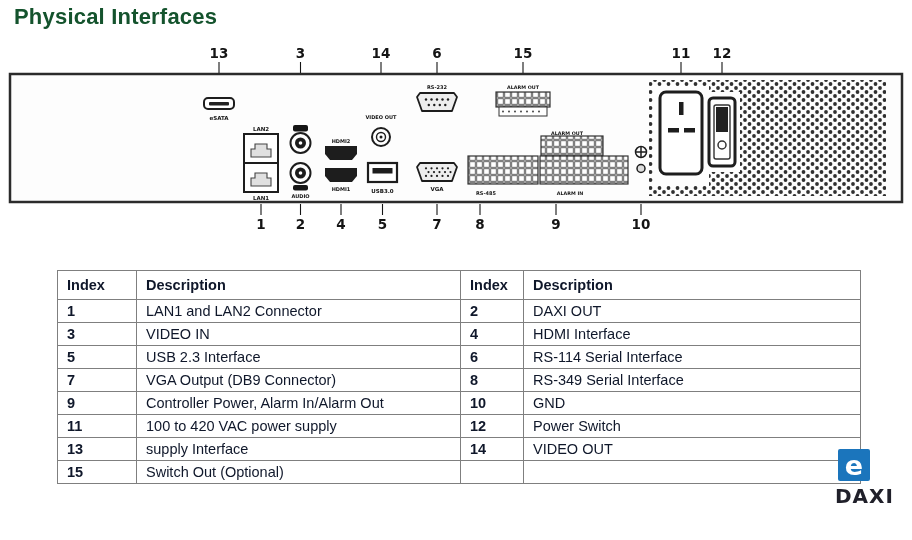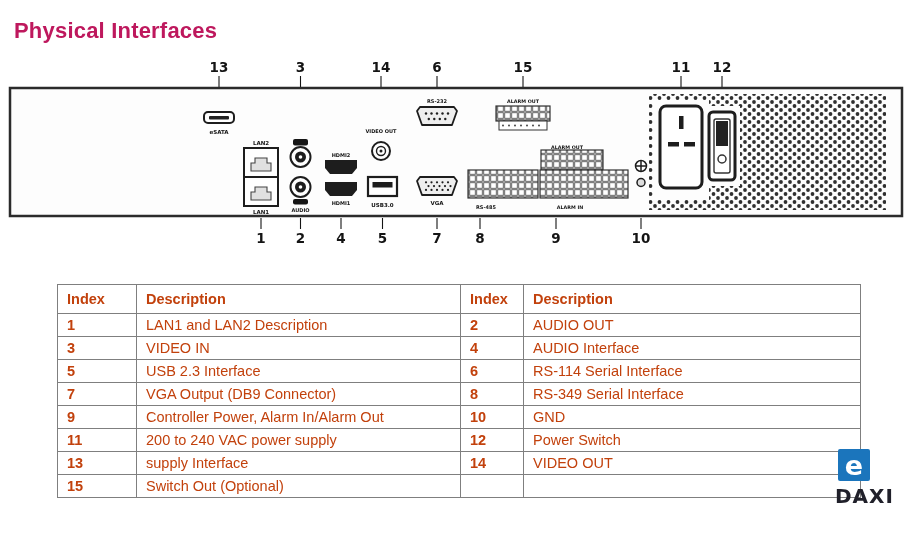--- a/index.html
+++ b/index.html
@@ -3,29 +3,29 @@
 <meta charset="utf-8">
 <style>
   * { box-sizing: border-box; margin: 0; padding: 0; }
   html, body { background: #ffffff; }
   .page {
     position: relative; width: 912px; height: 540px;
     background: #ffffff; overflow: hidden;
     font-family: "Liberation Sans", sans-serif; color: #111;
   }
   .page-title {
-    font-size: 22px; font-weight: 700; color: #be185d;
-    padding: 18px 0 0 14px; letter-spacing: 0.2px;
+    font-size: 22px; font-weight: 700; color: #14532d;
+    padding: 4px 0 0 14px; letter-spacing: 0.2px;
   }
   .diagram { display: block; margin-top: 12px; }
   .diagram text { font-family: "DejaVu Sans", "Liberation Sans", sans-serif; fill: #141414; }
   .callout { font-size: 13.5px; font-weight: 700; }
   .plabel { font-weight: 700; }
   .leader { stroke: #141414; stroke-width: 1.1; }
-  .iface-table { border-collapse: collapse; margin: 33px 0 0 57px; font-size: 14.5px; color: #c2410c; }
+  .iface-table { border-collapse: collapse; margin: 33px 0 0 57px; font-size: 14.5px; color: #0f172a; }
   .iface-table th, .iface-table td {
     border: 1px solid #7f7f7f; padding: 3px 9px; text-align: left; vertical-align: middle;
   }
   .iface-table th { font-weight: 700; padding: 6px 9px; }
   .iface-table td.idx { font-weight: 700; }
   .logo { position: absolute; right: 3px; top: 449px; width: 74px; }
   .logo-e {
     width: 32px; height: 32px; margin-left: 3px; border-radius: 2px;
     background: #1b75bc; color: #fff; display: flex; align-items: center; justify-content: center;
     font-size: 27px; font-weight: 700; font-family: "DejaVu Sans", sans-serif;
@@ -238,29 +238,29 @@
       <tr>
         <th>Index</th>
         <th>Description</th>
         <th>Index</th>
         <th>Description</th>
       </tr>
     </thead>
     <tbody>
       <tr>
         <td class="idx">1</td>
-        <td>LAN1 and LAN2 Description</td>
+        <td>LAN1 and LAN2 Connector</td>
         <td class="idx">2</td>
-        <td>AUDIO OUT</td>
+        <td>DAXI OUT</td>
       </tr>
       <tr>
         <td class="idx">3</td>
         <td>VIDEO IN</td>
         <td class="idx">4</td>
-        <td>AUDIO Interface</td>
+        <td>HDMI Interface</td>
       </tr>
       <tr>
         <td class="idx">5</td>
         <td>USB 2.3 Interface</td>
         <td class="idx">6</td>
         <td>RS-114 Serial Interface</td>
       </tr>
       <tr>
         <td class="idx">7</td>
         <td>VGA Output (DB9 Connector)</td>
@@ -268,21 +268,21 @@
         <td>RS-349 Serial Interface</td>
       </tr>
       <tr>
         <td class="idx">9</td>
         <td>Controller Power, Alarm In/Alarm Out</td>
         <td class="idx">10</td>
         <td>GND</td>
       </tr>
       <tr>
         <td class="idx">11</td>
-        <td>200 to 240 VAC power supply</td>
+        <td>100 to 420 VAC power supply</td>
         <td class="idx">12</td>
         <td>Power Switch</td>
       </tr>
       <tr>
         <td class="idx">13</td>
         <td>supply Interface</td>
         <td class="idx">14</td>
         <td>VIDEO OUT</td>
       </tr>
       <tr>

